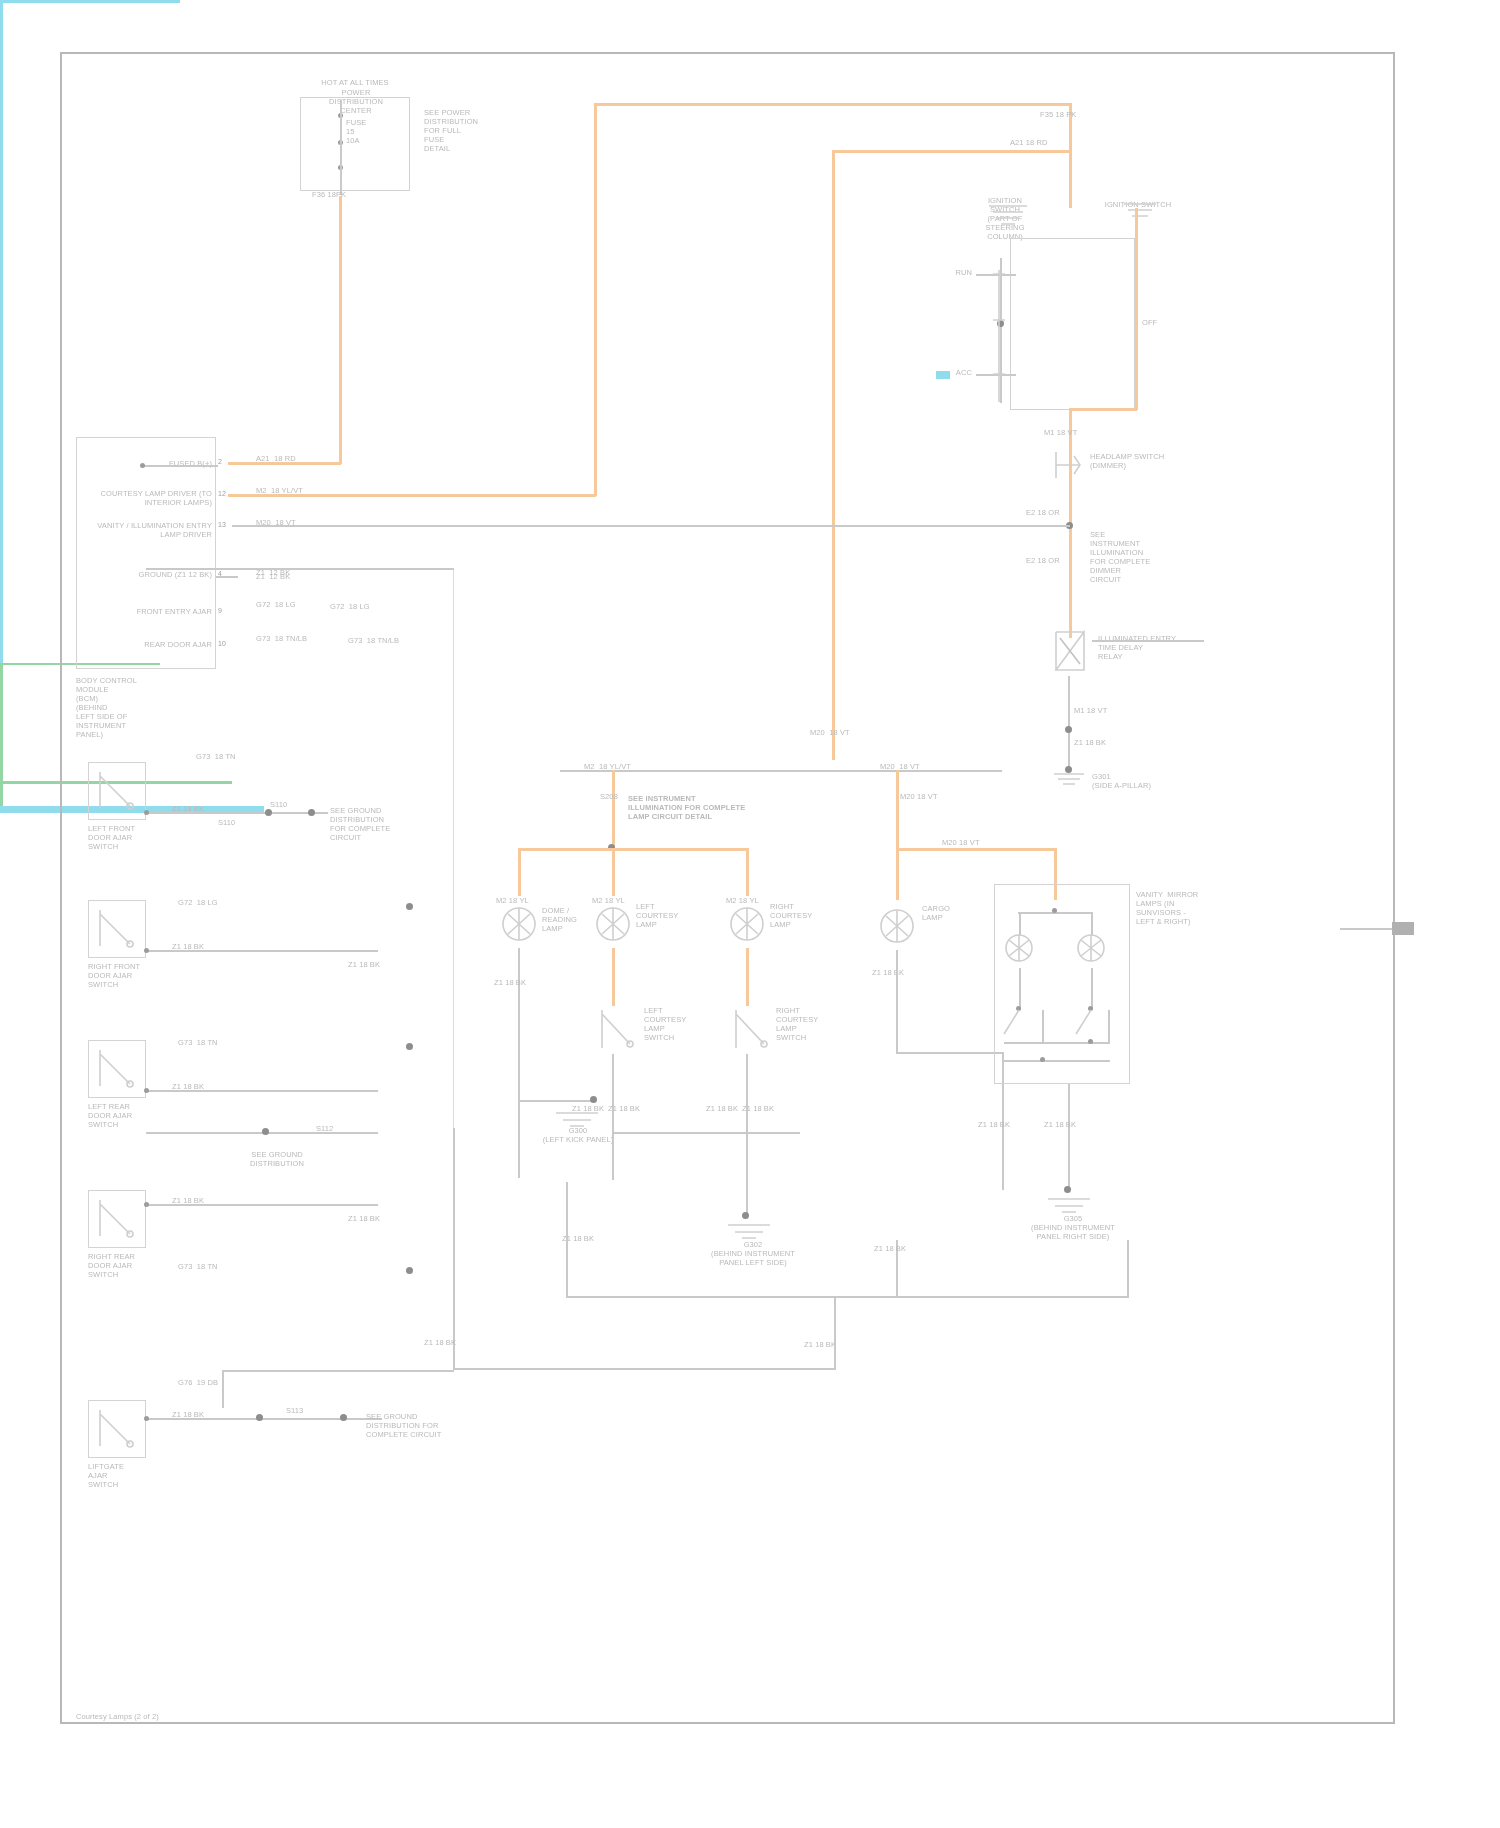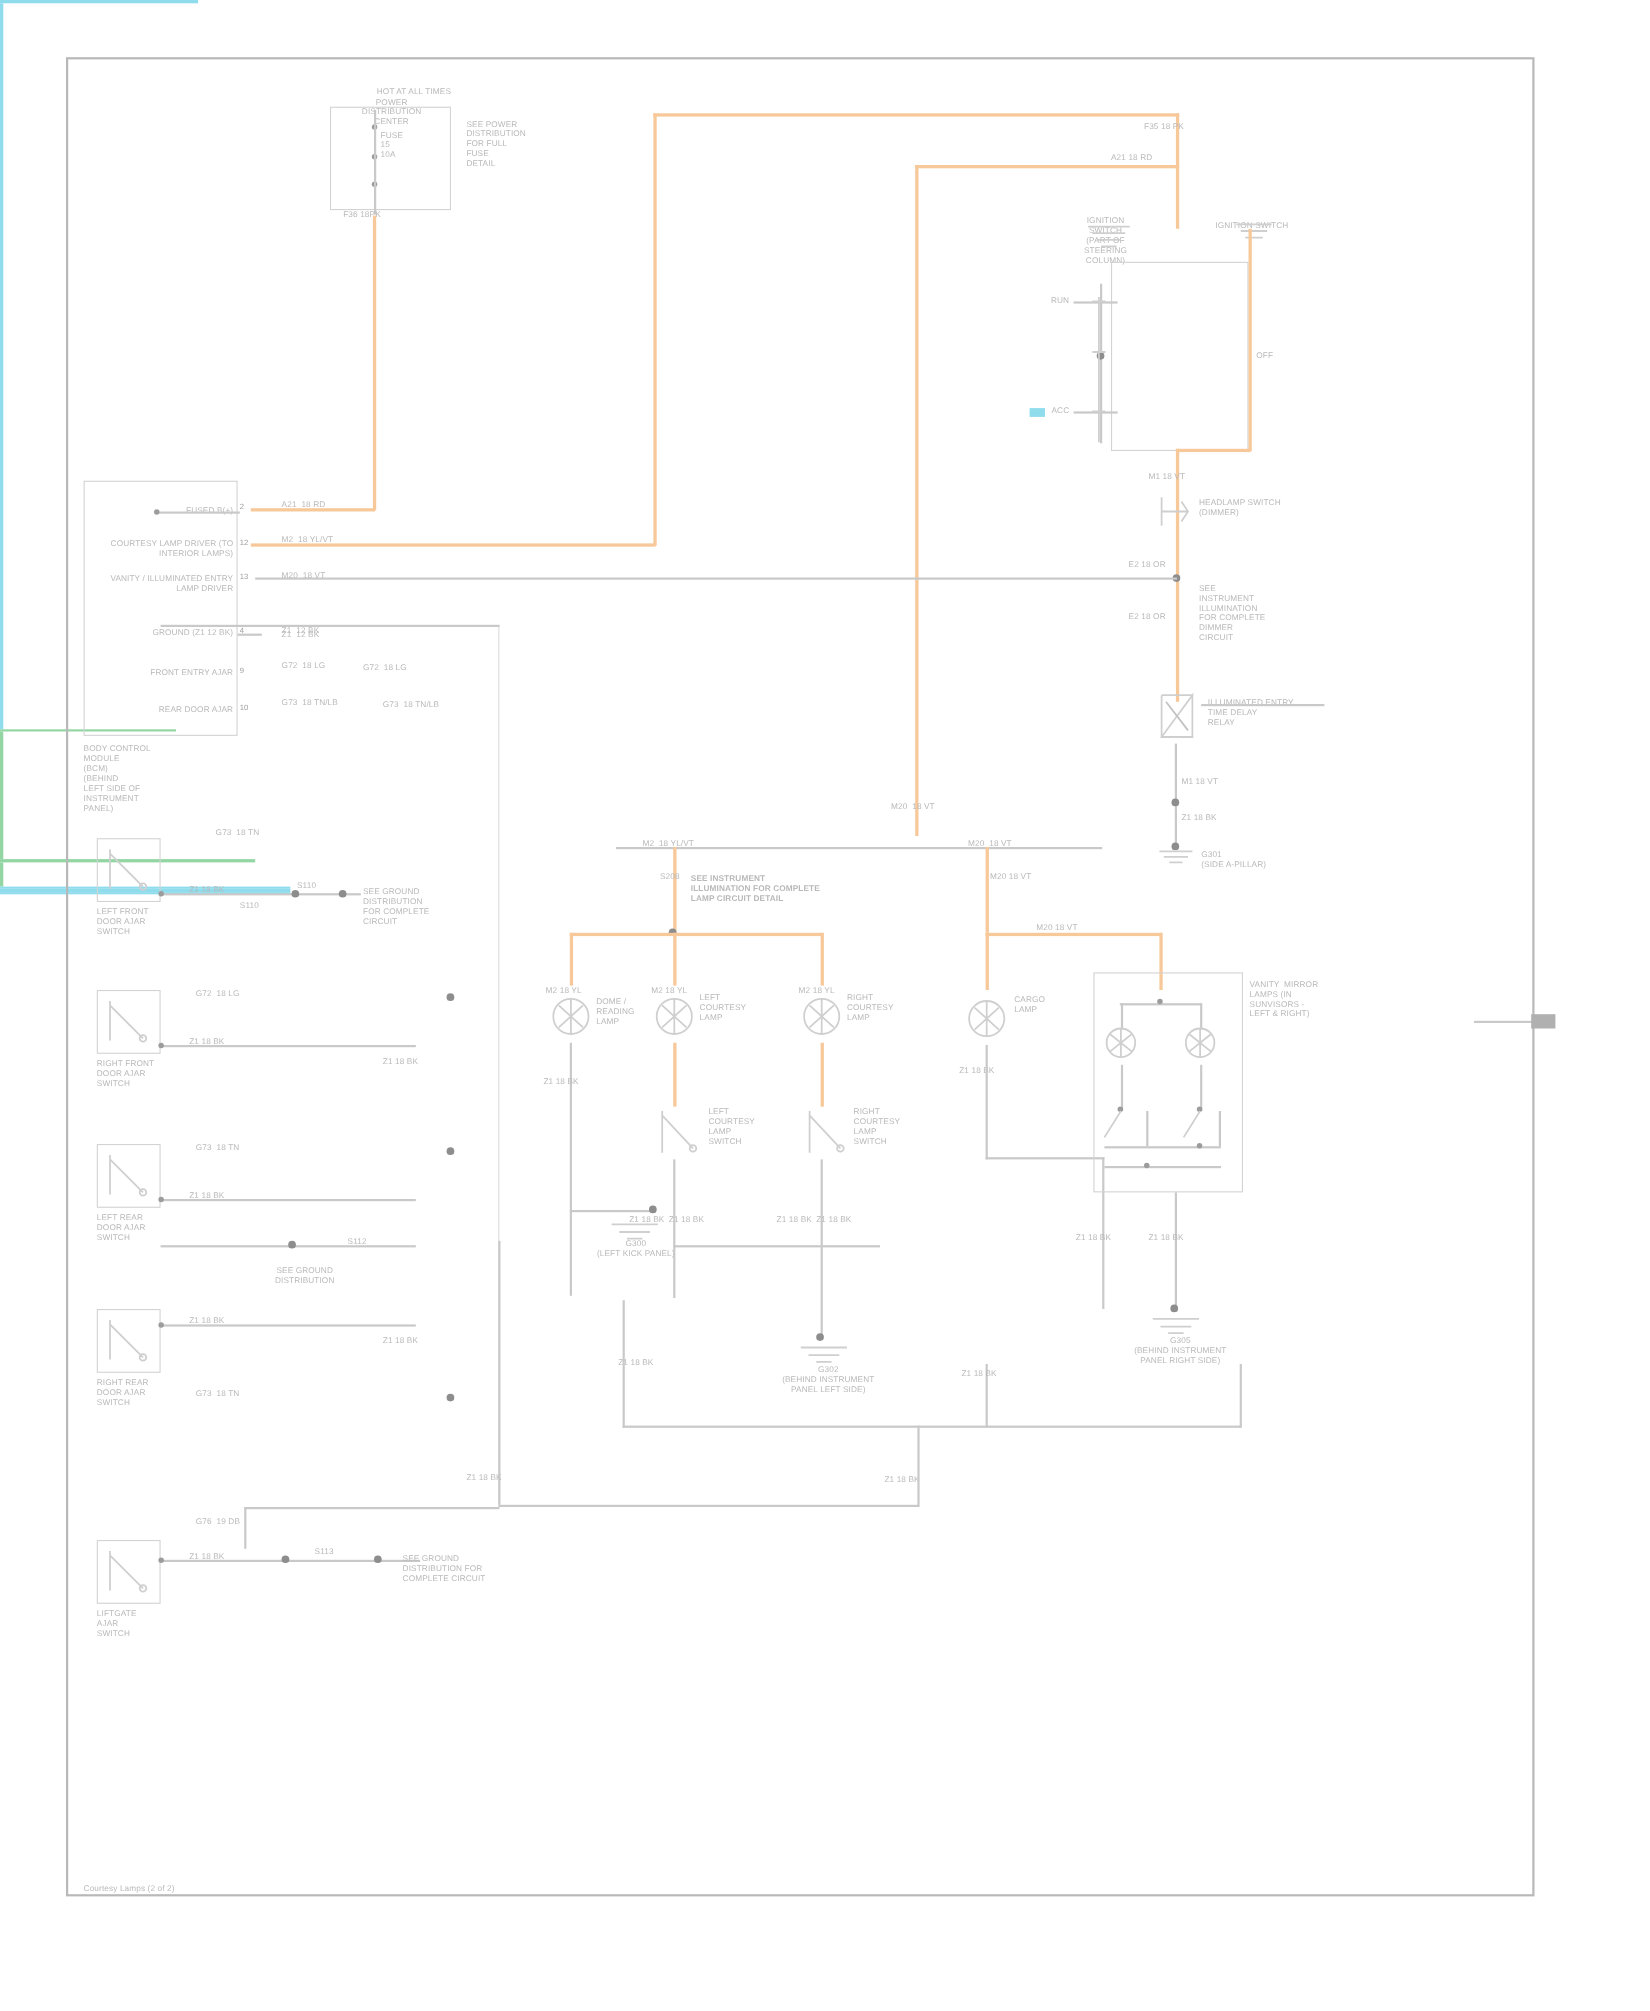--- a/index.html
+++ b/index.html
@@ -29,21 +29,21 @@
   svg{position:absolute;overflow:visible;}
   .stk{fill:none;stroke:#cfcfcf;stroke-width:1.6;}
   .stk2{fill:none;stroke:#c2c2c2;stroke-width:1.6;}
 </style>
 </head>
 <body>
 
 <div id="sheet">
   <div id="frame"></div>
 
-  <div class="lbl c" style="left:300px;top:78px;width:110px;text-align:right;">HOT AT ALL TIMES</div>
+  <div class="lbl c" style="left:300px;top:78px;width:110px;">HOT AT ALL TIMES</div>
   <div class="box" style="left:300px;top:97px;width:110px;height:94px;"></div>
   <div class="lbl c" style="left:306px;top:88px;width:100px;">POWER
 DISTRIBUTION
 CENTER</div>
   <div class="lbl" style="left:346px;top:118px;width:60px;">FUSE
 15
 10A</div>
   <div class="lbl" style="left:424px;top:108px;width:70px;">SEE POWER
 DISTRIBUTION
 FOR FULL
@@ -145,21 +145,21 @@
 
   <div class="lbl r" style="left:80px;top:459px;width:132px;">FUSED B(+)</div>
   <div class="cnum" style="left:218px;top:458px;">2</div>
   <div class="lbl" style="left:256px;top:454px;">A21  18 RD</div>
 
   <div class="lbl r" style="left:80px;top:489px;width:132px;">COURTESY LAMP DRIVER (TO
 INTERIOR LAMPS)</div>
   <div class="cnum" style="left:218px;top:490px;">12</div>
   <div class="lbl" style="left:256px;top:486px;">M2  18 YL/VT</div>
 
-  <div class="lbl r" style="left:80px;top:521px;width:132px;">VANITY / ILLUMINATED ENTRY
+  <div class="lbl r" style="left:80px;top:521px;width:132px;">VANITY / ILLUMINATION ENTRY
 LAMP DRIVER</div>
   <div class="cnum" style="left:218px;top:521px;">13</div>
   <div class="lbl" style="left:256px;top:518px;">M20  18 VT</div>
 
   <div class="lbl r" style="left:80px;top:570px;width:132px;">GROUND (Z1 12 BK)</div>
   <div class="cnum" style="left:218px;top:570px;">4</div>
   <div class="lbl" style="left:256px;top:568px;">Z1  12 BK</div>
 
   <div class="lbl r" style="left:80px;top:607px;width:132px;">FRONT ENTRY AJAR</div>
   <div class="cnum" style="left:218px;top:607px;">9</div>

